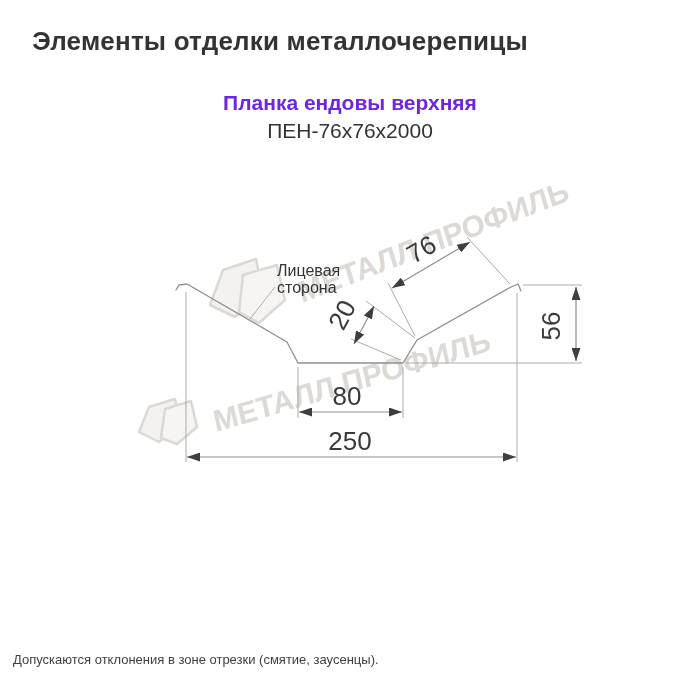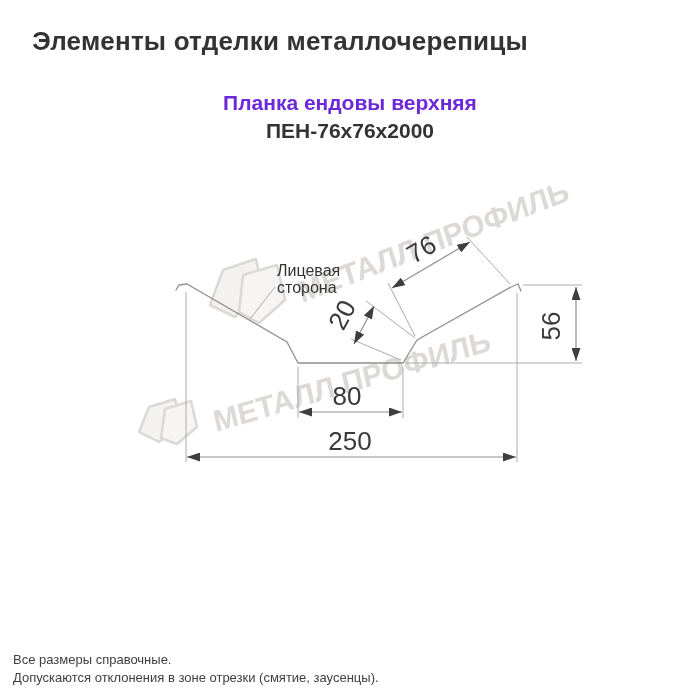--- a/index.html
+++ b/index.html
@@ -12,21 +12,21 @@
   .title{
     position:absolute;top:26px;left:0;width:560px;text-align:center;
     font-size:26px;font-weight:bold;color:#333;letter-spacing:.2px;
   }
   .subtitle{
     position:absolute;top:91px;left:0;width:700px;text-align:center;
     font-size:21px;font-weight:bold;color:#6d28d9;
   }
   .model{
     position:absolute;top:119px;left:0;width:700px;text-align:center;
-    font-size:21px;font-weight:bold;color:#333;
+    font-size:21px;font-weight:normal;color:#333;
   }
   .footer{
     position:absolute;left:13px;top:651px;color:#3f3f3f;font-size:13px;line-height:18px;
   }
   svg{position:absolute;left:0;top:0;}
   .wm-text{
     font-size:30px;font-weight:bold;letter-spacing:0px;fill:#dcd9d6;
   }
   .dim-text{font-size:26px;fill:#3a3a3a;}
   .label-text{font-size:16px;fill:#333;}
@@ -89,15 +89,14 @@
   <text class="dim-text" x="347" y="405" text-anchor="middle">80</text>
   <text class="dim-text" transform="translate(560,326) rotate(-90)" text-anchor="middle">56</text>
   <text class="dim-text" transform="translate(426,257) rotate(-30.5)" text-anchor="middle">76</text>
   <text class="dim-text" transform="translate(350,319) rotate(-62)" text-anchor="middle">20</text>
 
   <text class="label-text" x="277" y="276">Лицевая</text>
   <text class="label-text" x="277" y="293">сторона</text>
 </svg>
 
 <div class="footer">
-  <div>Все размеры справочные.</div>
   <div>Допускаются отклонения в зоне отрезки (смятие, заусенцы).</div>
 </div>
 
 </body></html>

